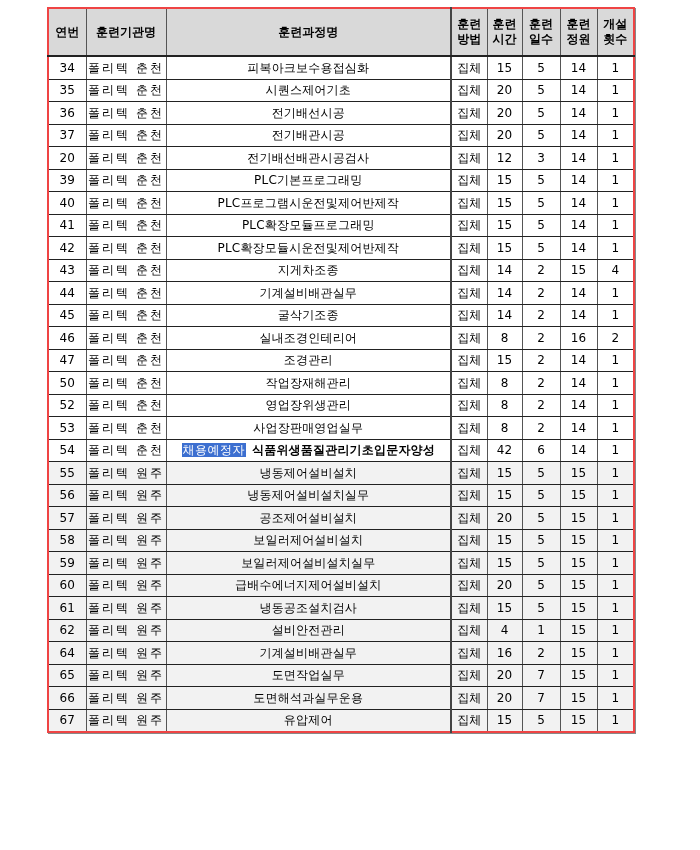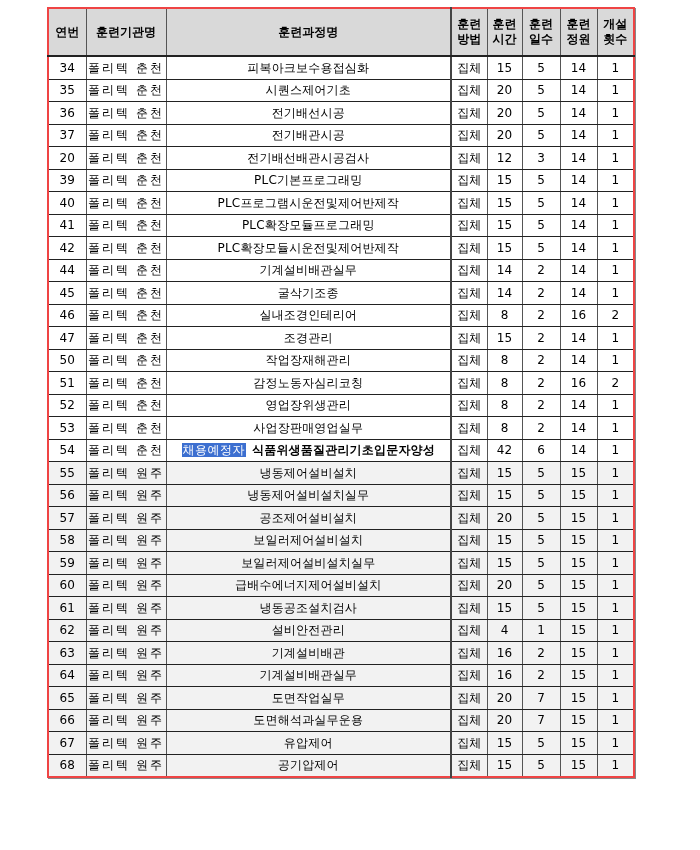--- a/index.html
+++ b/index.html
@@ -162,20 +162,30 @@
         <td class="col-no">42</td>
         <td class="col-org">폴리텍 춘천</td>
         <td class="col-name">PLC확장모듈시운전및제어반제작</td>
         <td class="col-method">집체</td>
         <td class="col-hours">15</td>
         <td class="col-days">5</td>
         <td class="col-capacity">14</td>
         <td class="col-sessions">1</td>
       </tr>
       <tr>
+        <td class="col-no">43</td>
+        <td class="col-org">폴리텍 춘천</td>
+        <td class="col-name">지게차조종</td>
+        <td class="col-method">집체</td>
+        <td class="col-hours">14</td>
+        <td class="col-days">2</td>
+        <td class="col-capacity">15</td>
+        <td class="col-sessions">4</td>
+      </tr>
+      <tr>
         <td class="col-no">44</td>
         <td class="col-org">폴리텍 춘천</td>
         <td class="col-name">기계설비배관실무</td>
         <td class="col-method">집체</td>
         <td class="col-hours">14</td>
         <td class="col-days">2</td>
         <td class="col-capacity">14</td>
         <td class="col-sessions">1</td>
       </tr>
       <tr>
@@ -212,30 +222,20 @@
         <td class="col-no">50</td>
         <td class="col-org">폴리텍 춘천</td>
         <td class="col-name">작업장재해관리</td>
         <td class="col-method">집체</td>
         <td class="col-hours">8</td>
         <td class="col-days">2</td>
         <td class="col-capacity">14</td>
         <td class="col-sessions">1</td>
       </tr>
       <tr>
-        <td class="col-no">51</td>
-        <td class="col-org">폴리텍 춘천</td>
-        <td class="col-name">감정노동자심리코칭</td>
-        <td class="col-method">집체</td>
-        <td class="col-hours">8</td>
-        <td class="col-days">2</td>
-        <td class="col-capacity">16</td>
-        <td class="col-sessions">2</td>
-      </tr>
-      <tr>
         <td class="col-no">52</td>
         <td class="col-org">폴리텍 춘천</td>
         <td class="col-name">영업장위생관리</td>
         <td class="col-method">집체</td>
         <td class="col-hours">8</td>
         <td class="col-days">2</td>
         <td class="col-capacity">14</td>
         <td class="col-sessions">1</td>
       </tr>
       <tr>
@@ -332,40 +332,30 @@
         <td class="col-no">62</td>
         <td class="col-org">폴리텍 원주</td>
         <td class="col-name">설비안전관리</td>
         <td class="col-method">집체</td>
         <td class="col-hours">4</td>
         <td class="col-days">1</td>
         <td class="col-capacity">15</td>
         <td class="col-sessions">1</td>
       </tr>
       <tr class="region-wonju">
-        <td class="col-no">63</td>
-        <td class="col-org">폴리텍 원주</td>
-        <td class="col-name">기계설비배관</td>
+        <td class="col-no">64</td>
+        <td class="col-org">폴리텍 원주</td>
+        <td class="col-name">기계설비배관실무</td>
         <td class="col-method">집체</td>
         <td class="col-hours">16</td>
         <td class="col-days">2</td>
         <td class="col-capacity">15</td>
         <td class="col-sessions">1</td>
       </tr>
       <tr class="region-wonju">
-        <td class="col-no">64</td>
-        <td class="col-org">폴리텍 원주</td>
-        <td class="col-name">기계설비배관실무</td>
-        <td class="col-method">집체</td>
-        <td class="col-hours">16</td>
-        <td class="col-days">2</td>
-        <td class="col-capacity">15</td>
-        <td class="col-sessions">1</td>
-      </tr>
-      <tr class="region-wonju">
         <td class="col-no">65</td>
         <td class="col-org">폴리텍 원주</td>
         <td class="col-name">도면작업실무</td>
         <td class="col-method">집체</td>
         <td class="col-hours">20</td>
         <td class="col-days">7</td>
         <td class="col-capacity">15</td>
         <td class="col-sessions">1</td>
       </tr>
       <tr class="region-wonju">
@@ -375,30 +365,20 @@
         <td class="col-method">집체</td>
         <td class="col-hours">20</td>
         <td class="col-days">7</td>
         <td class="col-capacity">15</td>
         <td class="col-sessions">1</td>
       </tr>
       <tr class="region-wonju">
         <td class="col-no">67</td>
         <td class="col-org">폴리텍 원주</td>
         <td class="col-name">유압제어</td>
-        <td class="col-method">집체</td>
-        <td class="col-hours">15</td>
-        <td class="col-days">5</td>
-        <td class="col-capacity">15</td>
-        <td class="col-sessions">1</td>
-      </tr>
-      <tr class="region-wonju">
-        <td class="col-no">68</td>
-        <td class="col-org">폴리텍 원주</td>
-        <td class="col-name">공기압제어</td>
         <td class="col-method">집체</td>
         <td class="col-hours">15</td>
         <td class="col-days">5</td>
         <td class="col-capacity">15</td>
         <td class="col-sessions">1</td>
       </tr>
     </tbody>
 </table>
 
 </body></html>

